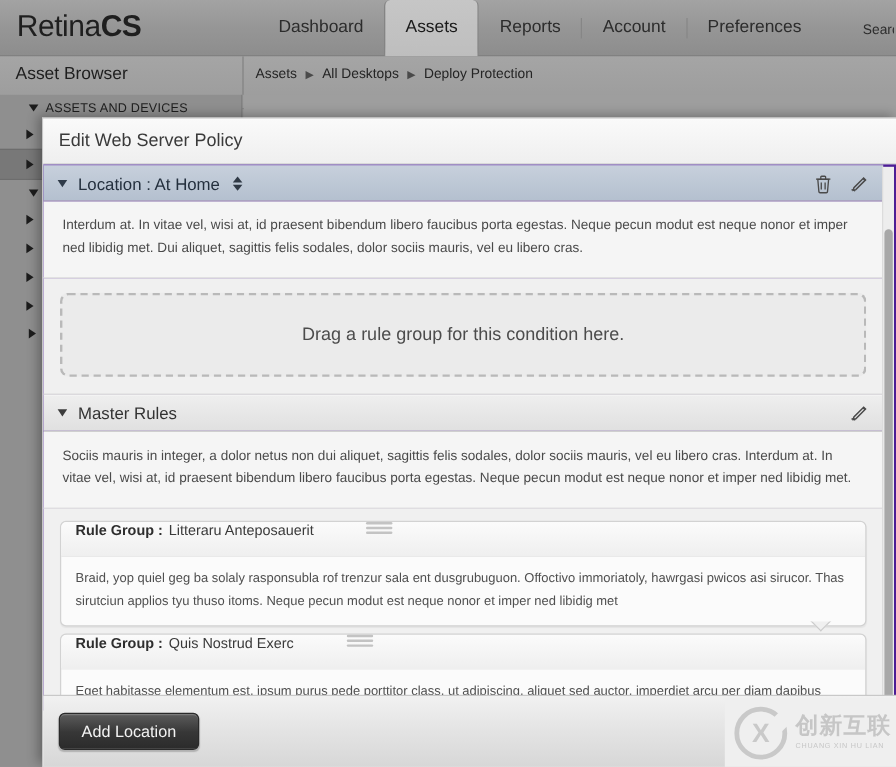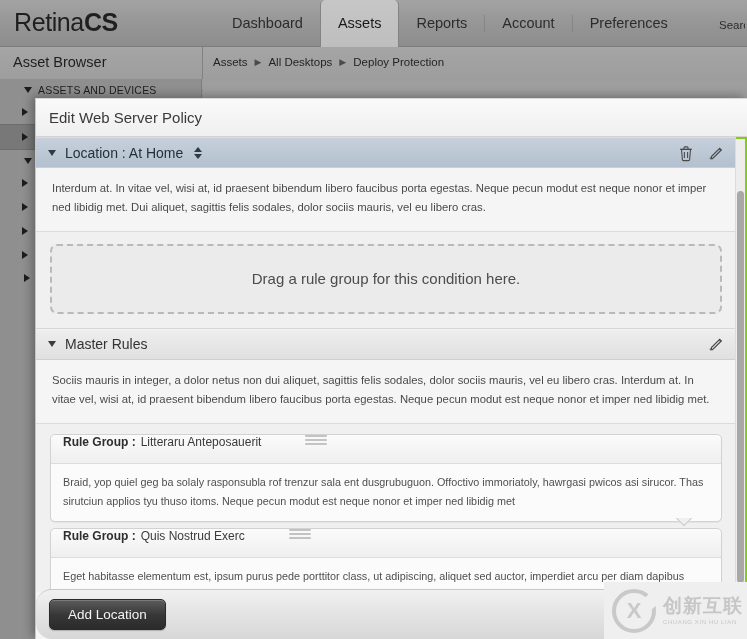--- a/index.html
+++ b/index.html
@@ -201,21 +201,21 @@
     font-size: 15px;
     color: #3a3a3a;
   }
 
   .modal-scroll {
     position: absolute;
     left: 0; top: 38px;
     right: 0;
     bottom: 47px;
     overflow: hidden;
-    background: #84cc16;
+    background: #4c1d95;
   }
   .modal-inner {
     position: relative;
     padding-right: 11px;
   }
 
   
   .section-head {
     height: 31px;
     display: flex;
@@ -386,28 +386,27 @@
     width: 7px;
     height: 392px;
     border-radius: 4px;
     background: #a8a8a8;
   }
 
   
   .modal-footer {
     position: absolute;
     left: 0; right: 0; bottom: 0;
-    height: 50px;
+    height: 60px;
     background: linear-gradient(to bottom, #f1f1f1 0%, #e2e2e2 55%, #d7d7d7 100%);
     border-top: 1px solid #c8c8c8;
     display: flex;
     align-items: center;
     padding: 0 13px;
     box-sizing: border-box;
-    border-radius: 16px;
   }
   .btn-dark {
     background: linear-gradient(to bottom, #5c5c5c 0%, #373737 52%, #2b2b2b 100%);
     color: #f3f3f3;
     border: 1px solid #2a2a2a;
     border-radius: 5px;
     font-size: 13.5px;
     padding: 7px 18px;
     cursor: pointer;
     box-shadow: inset 0 1px 0 rgba(255,255,255,0.20), 0 1px 1px rgba(0,0,0,0.2);

